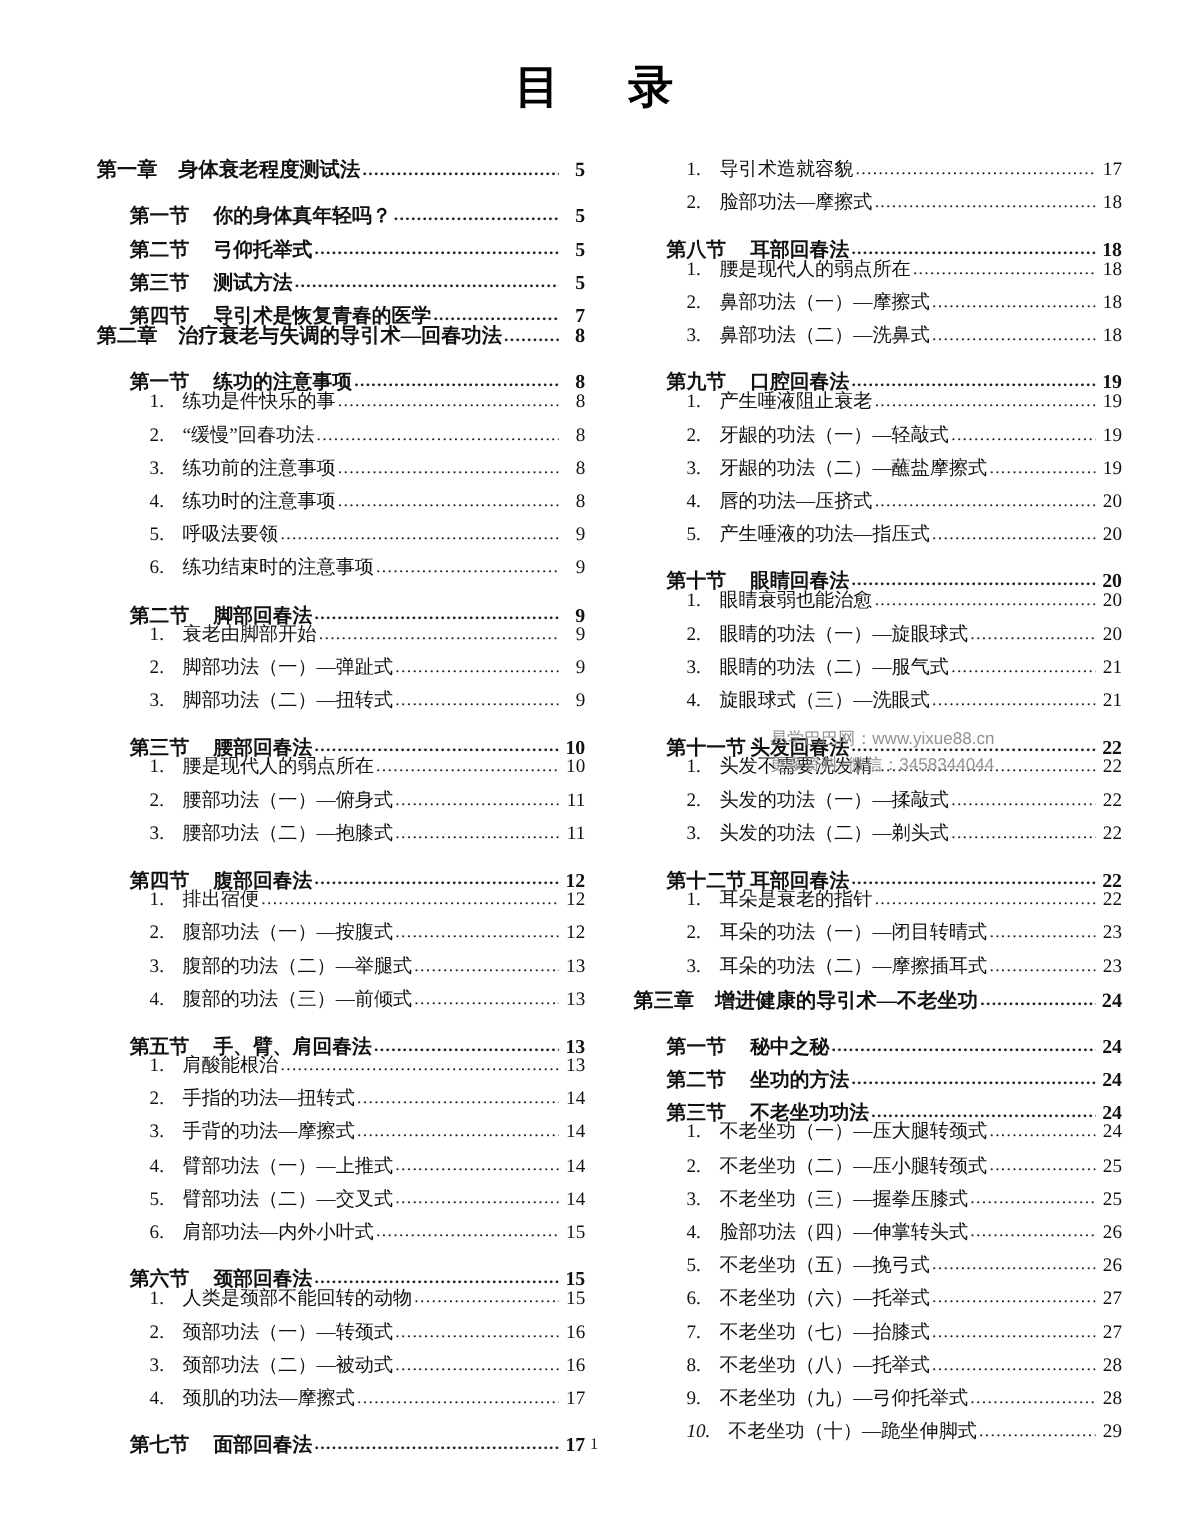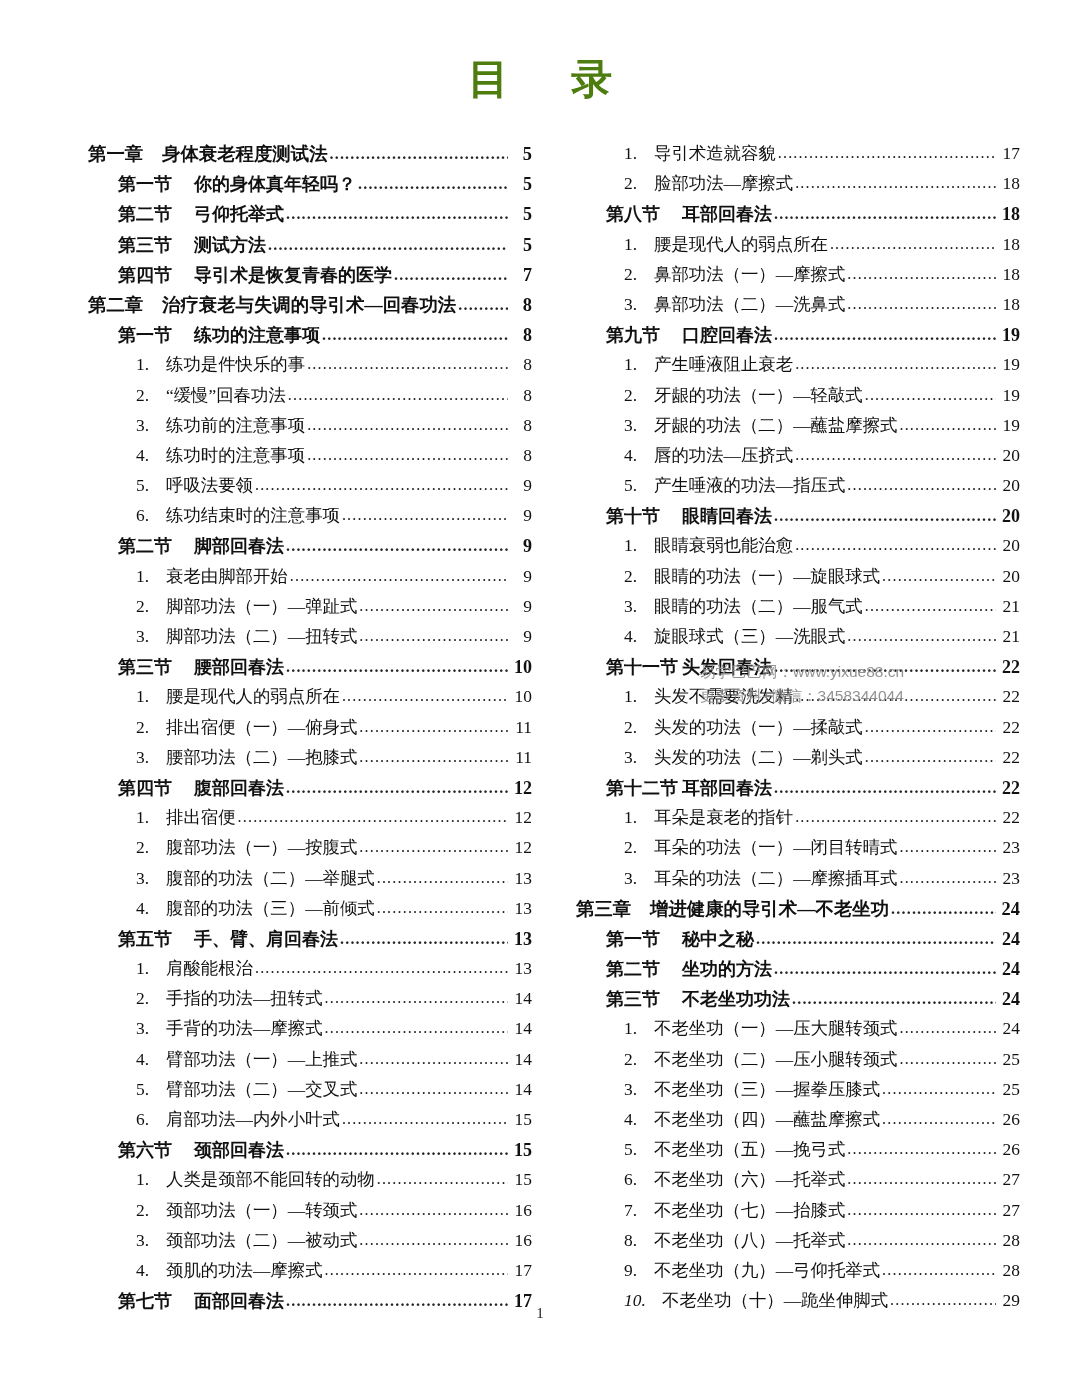--- a/index.html
+++ b/index.html
@@ -23,21 +23,21 @@
     padding: 0;
   }
   .doc-title {
     text-align: center;
     font-size: 41px;
     font-weight: 700;
     letter-spacing: 26px;
     padding-top: 52px;
     padding-left: 26px;
     font-family: "Liberation Serif", "DejaVu Serif", serif;
-    color: #4d7c0f;
+    color: #000000;
   }
   .columns {
     display: flex;
     margin-top: 38px;
     padding: 0 62px 0 88px;
     gap: 44px;
   }
   .col {
     width: 444px;
     flex: 0 0 444px;
@@ -78,20 +78,21 @@
     min-width: 74px;
   }
   .lvl-chapter .txt {
     font-weight: 700;
   }
   
   .lvl-section {
     font-weight: 700;
     font-size: 18px;
     padding-left: 30px;
+    align-items: flex-end;
   }
   .lvl-section .num {
     display: inline-block;
     min-width: 76px;
   }
   
   .lvl-item {
     padding-left: 48px;
     font-size: 17.4px;
     font-weight: 400;
@@ -248,21 +249,21 @@
           <span class="pg">10</span>
         </div>
         <div class="toc-line lvl-item">
           <span class="num">1.</span>
           <span class="txt">腰是现代人的弱点所在</span>
           <span class="lead">........................................................................................................................</span>
           <span class="pg">10</span>
         </div>
         <div class="toc-line lvl-item">
           <span class="num">2.</span>
-          <span class="txt">排出宿便（一）—俯身式</span>
+          <span class="txt">腰部功法（一）—俯身式</span>
           <span class="lead">........................................................................................................................</span>
           <span class="pg">11</span>
         </div>
         <div class="toc-line lvl-item">
           <span class="num">3.</span>
           <span class="txt">腰部功法（二）—抱膝式</span>
           <span class="lead">........................................................................................................................</span>
           <span class="pg">11</span>
         </div>
         <div class="toc-line lvl-section">
@@ -562,21 +563,21 @@
           <span class="pg">25</span>
         </div>
         <div class="toc-line lvl-item">
           <span class="num">3.</span>
           <span class="txt">不老坐功（三）—握拳压膝式</span>
           <span class="lead">........................................................................................................................</span>
           <span class="pg">25</span>
         </div>
         <div class="toc-line lvl-item">
           <span class="num">4.</span>
-          <span class="txt">不老坐功（四）—蘸盐摩擦式</span>
+          <span class="txt">脸部功法（四）—伸掌转头式</span>
           <span class="lead">........................................................................................................................</span>
           <span class="pg">26</span>
         </div>
         <div class="toc-line lvl-item">
           <span class="num">5.</span>
           <span class="txt">不老坐功（五）—挽弓式</span>
           <span class="lead">........................................................................................................................</span>
           <span class="pg">26</span>
         </div>
         <div class="toc-line lvl-item">

